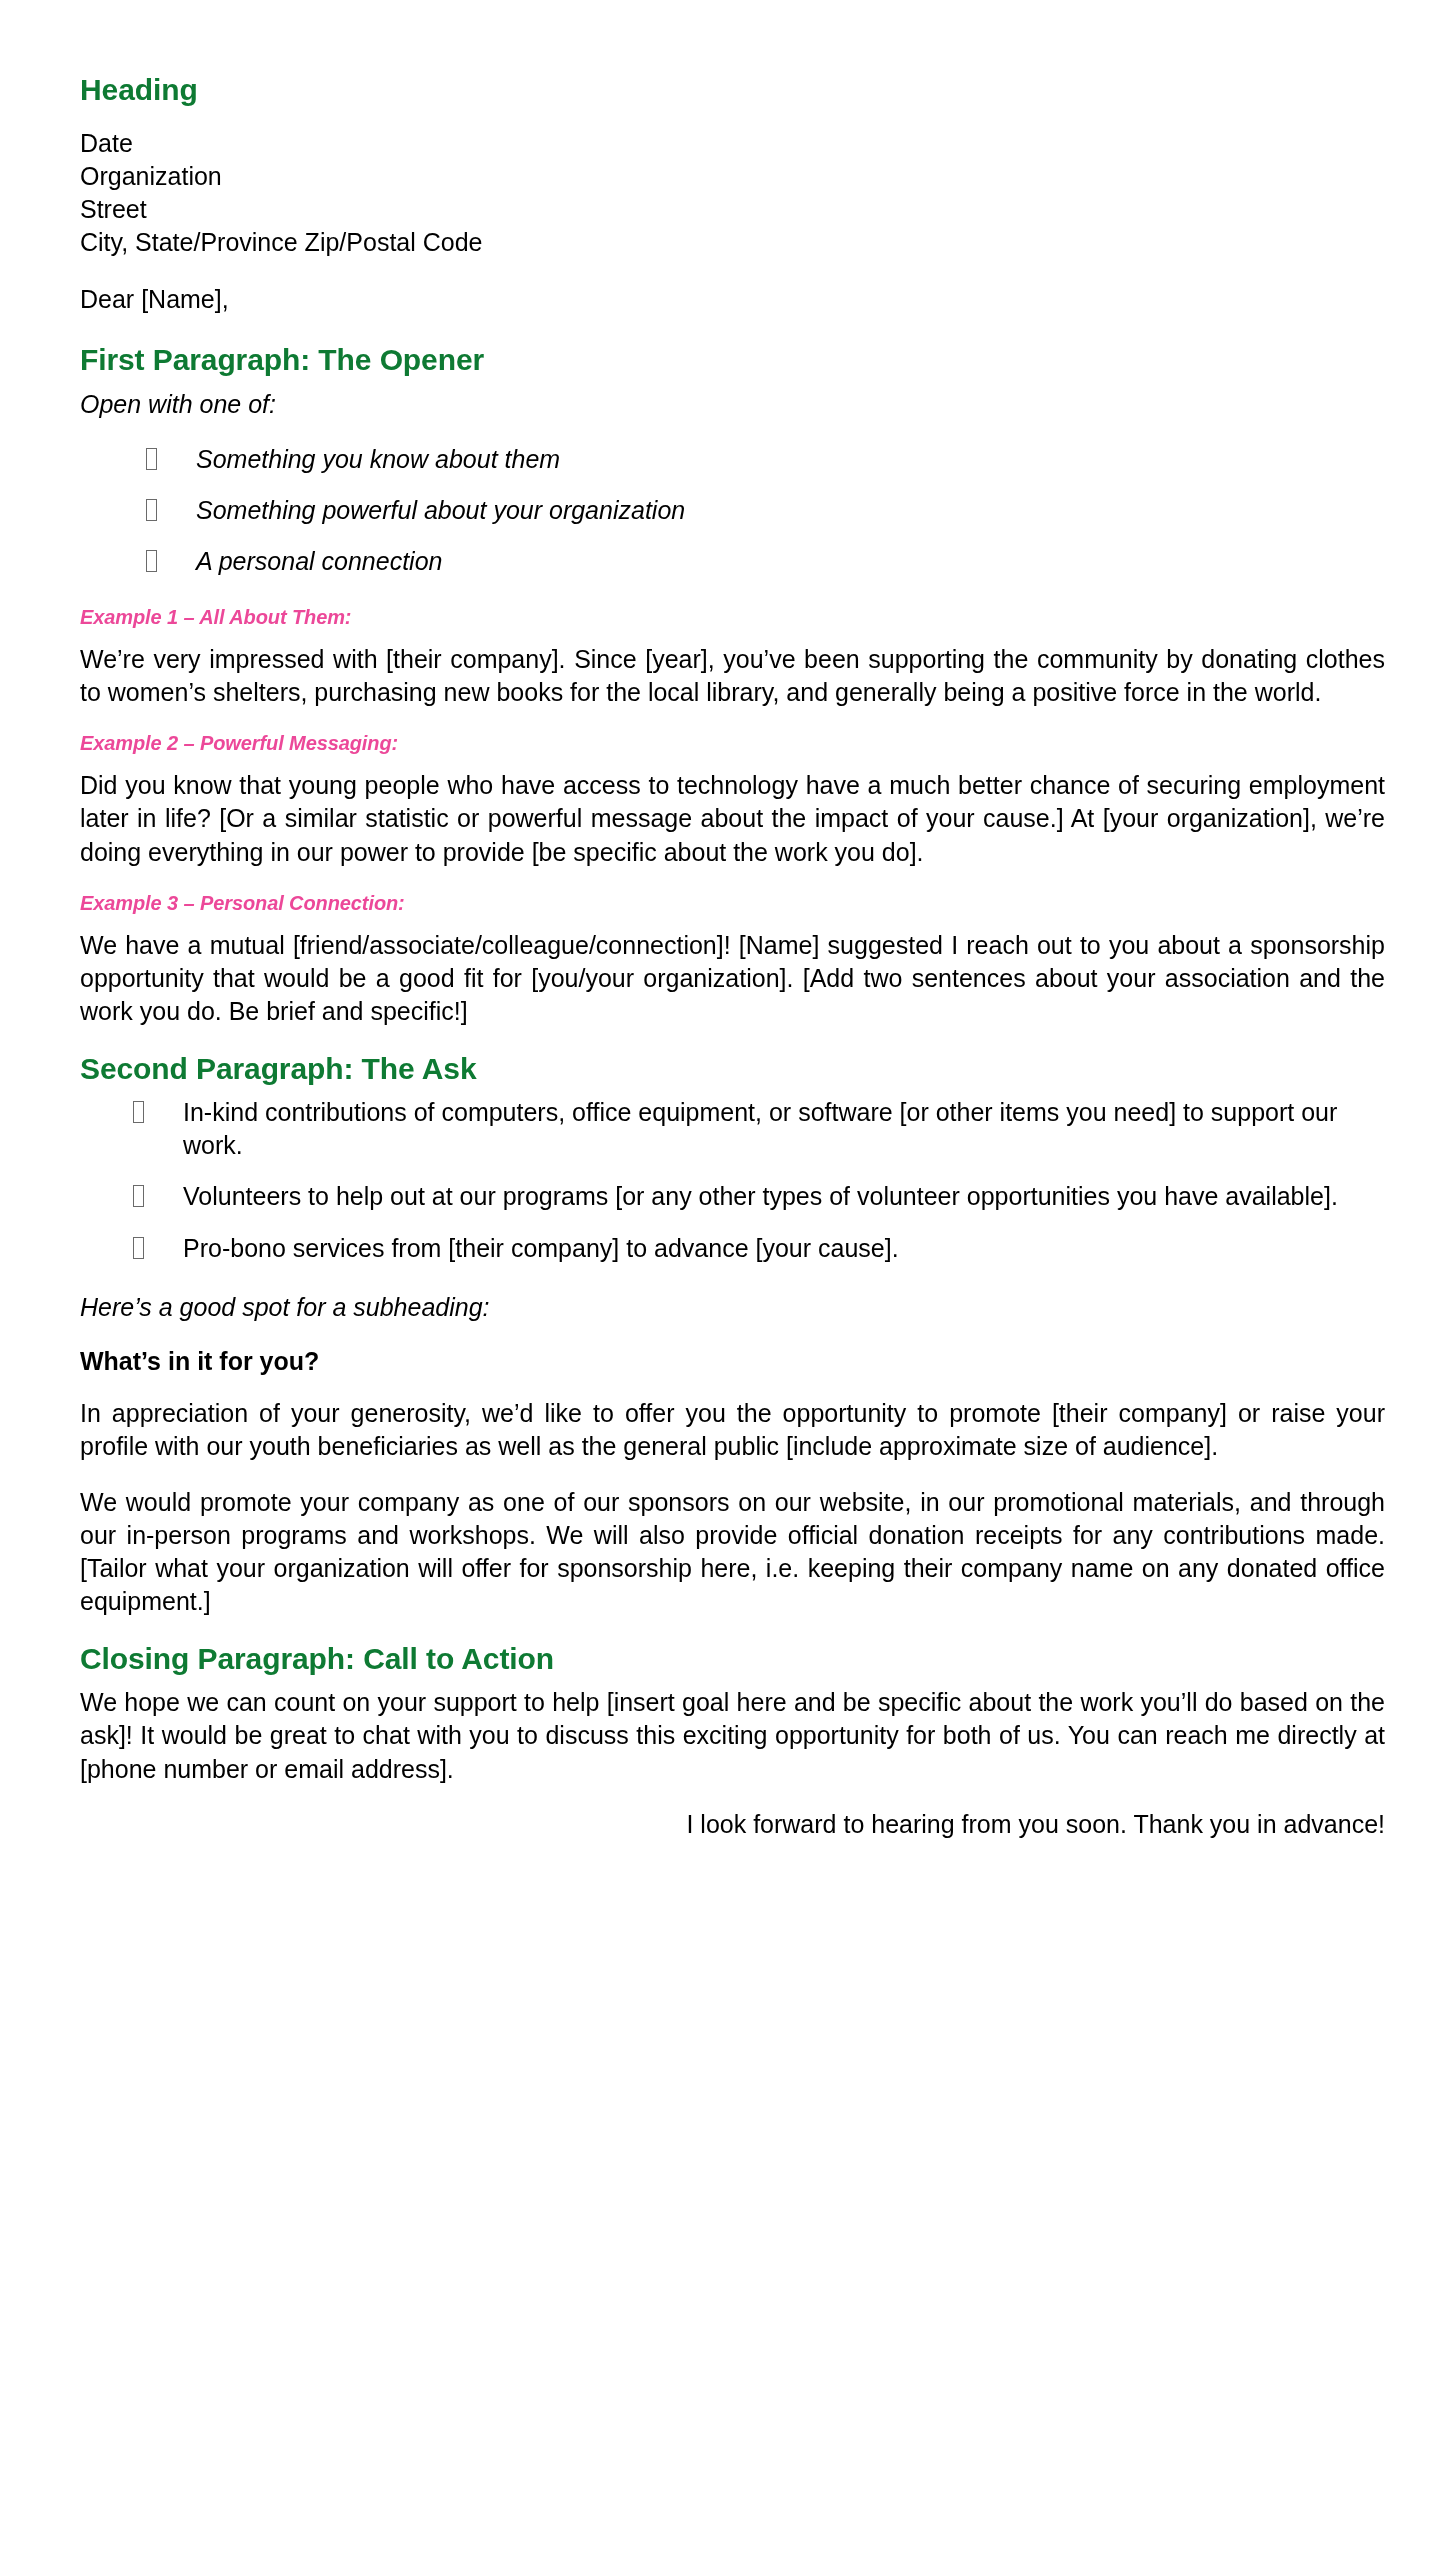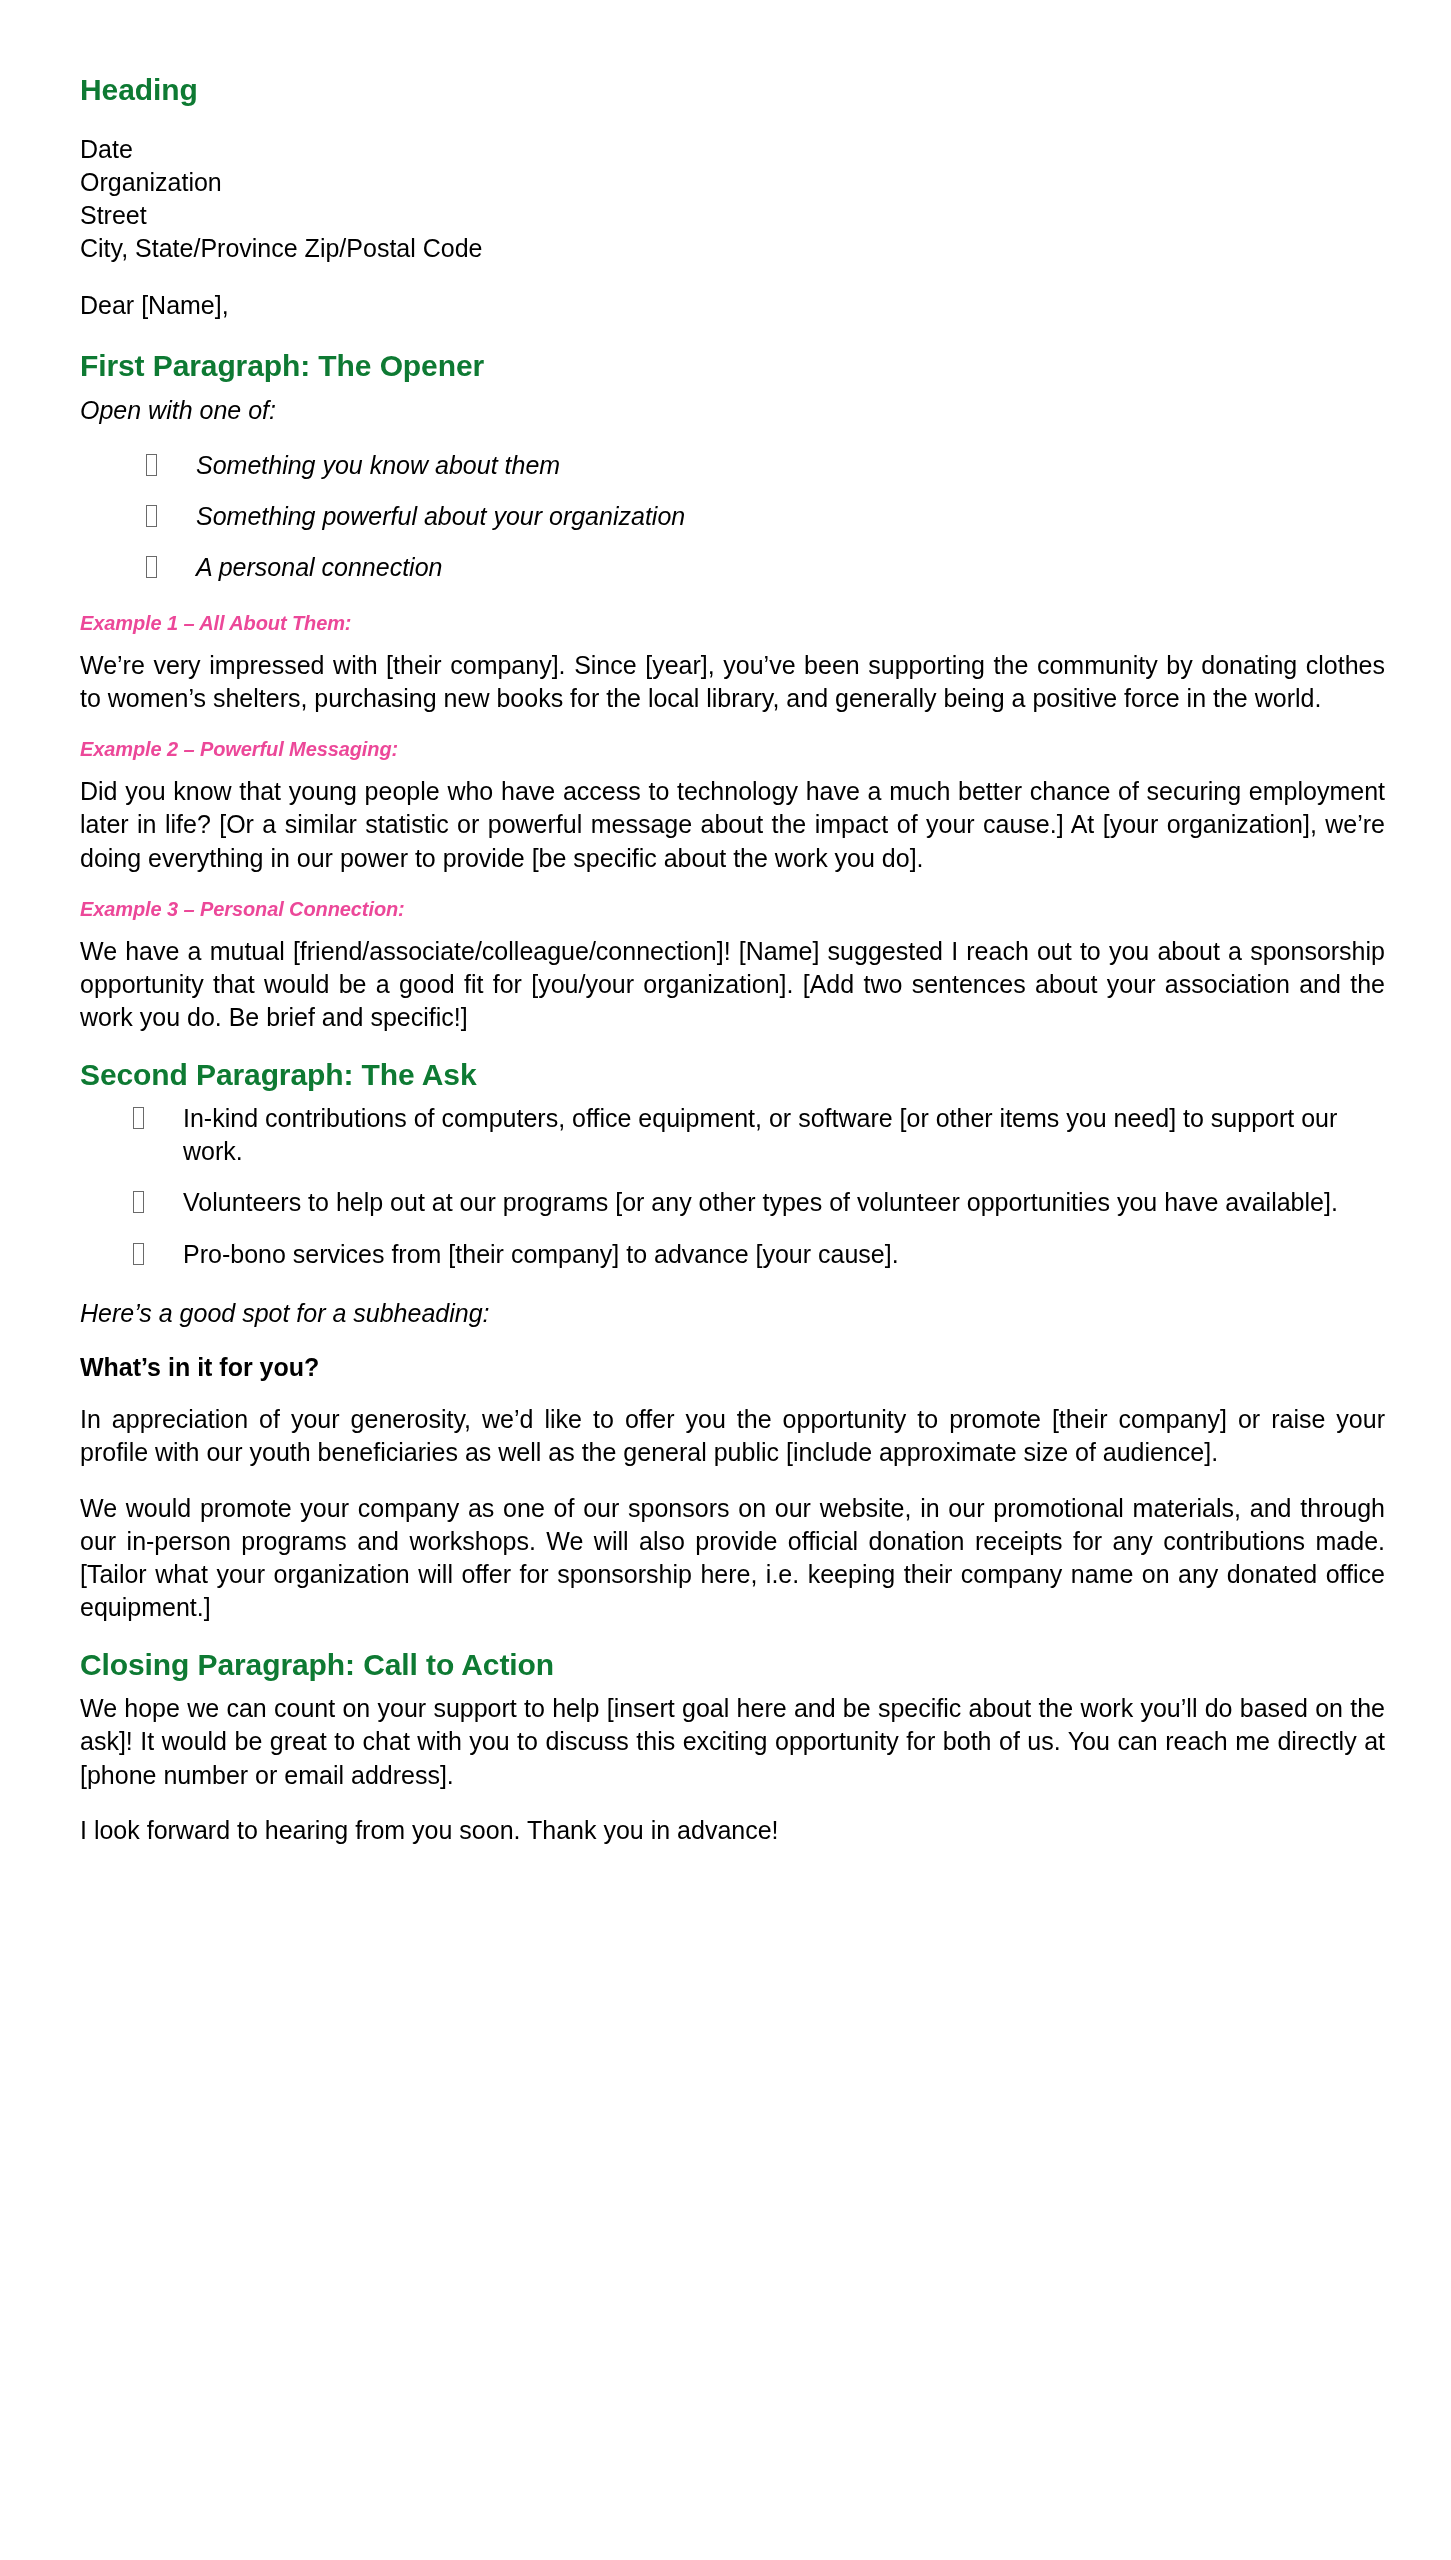--- a/index.html
+++ b/index.html
@@ -27,21 +27,21 @@
   
   .h-green {
     color: #0E7A33;
     font-weight: bold;
     font-size: 30px;
     line-height: 1.18;
     margin: 0 0 10px 0;
     letter-spacing: -0.1px;
   }
   .h-green.top {
-    margin-bottom: 26px;
+    margin-bottom: 20px;
   }
 
   .h-orange {
     color: #ec4899;
     font-weight: bold;
     font-style: italic;
     font-size: 20px;
     line-height: 1.2;
     margin: 0 0 14px 0;
     letter-spacing: -0.1px;
@@ -66,21 +66,21 @@
   p.body {
     font-size: 25px;
     line-height: 1.33;
     margin: 0 0 22px 0;
     text-align: justify;
     -webkit-hyphens: auto;
     hyphens: auto;
     text-justify: inter-word;
   }
   p.body.noj {
-    text-align: left;
+    text-align: right;
     hyphens: none;
   }
   p.salutation {
     font-size: 25px;
     line-height: 1.32;
     margin: 0 0 26px 0;
   }
   p.lead-italic {
     font-size: 25px;
     font-style: italic;

